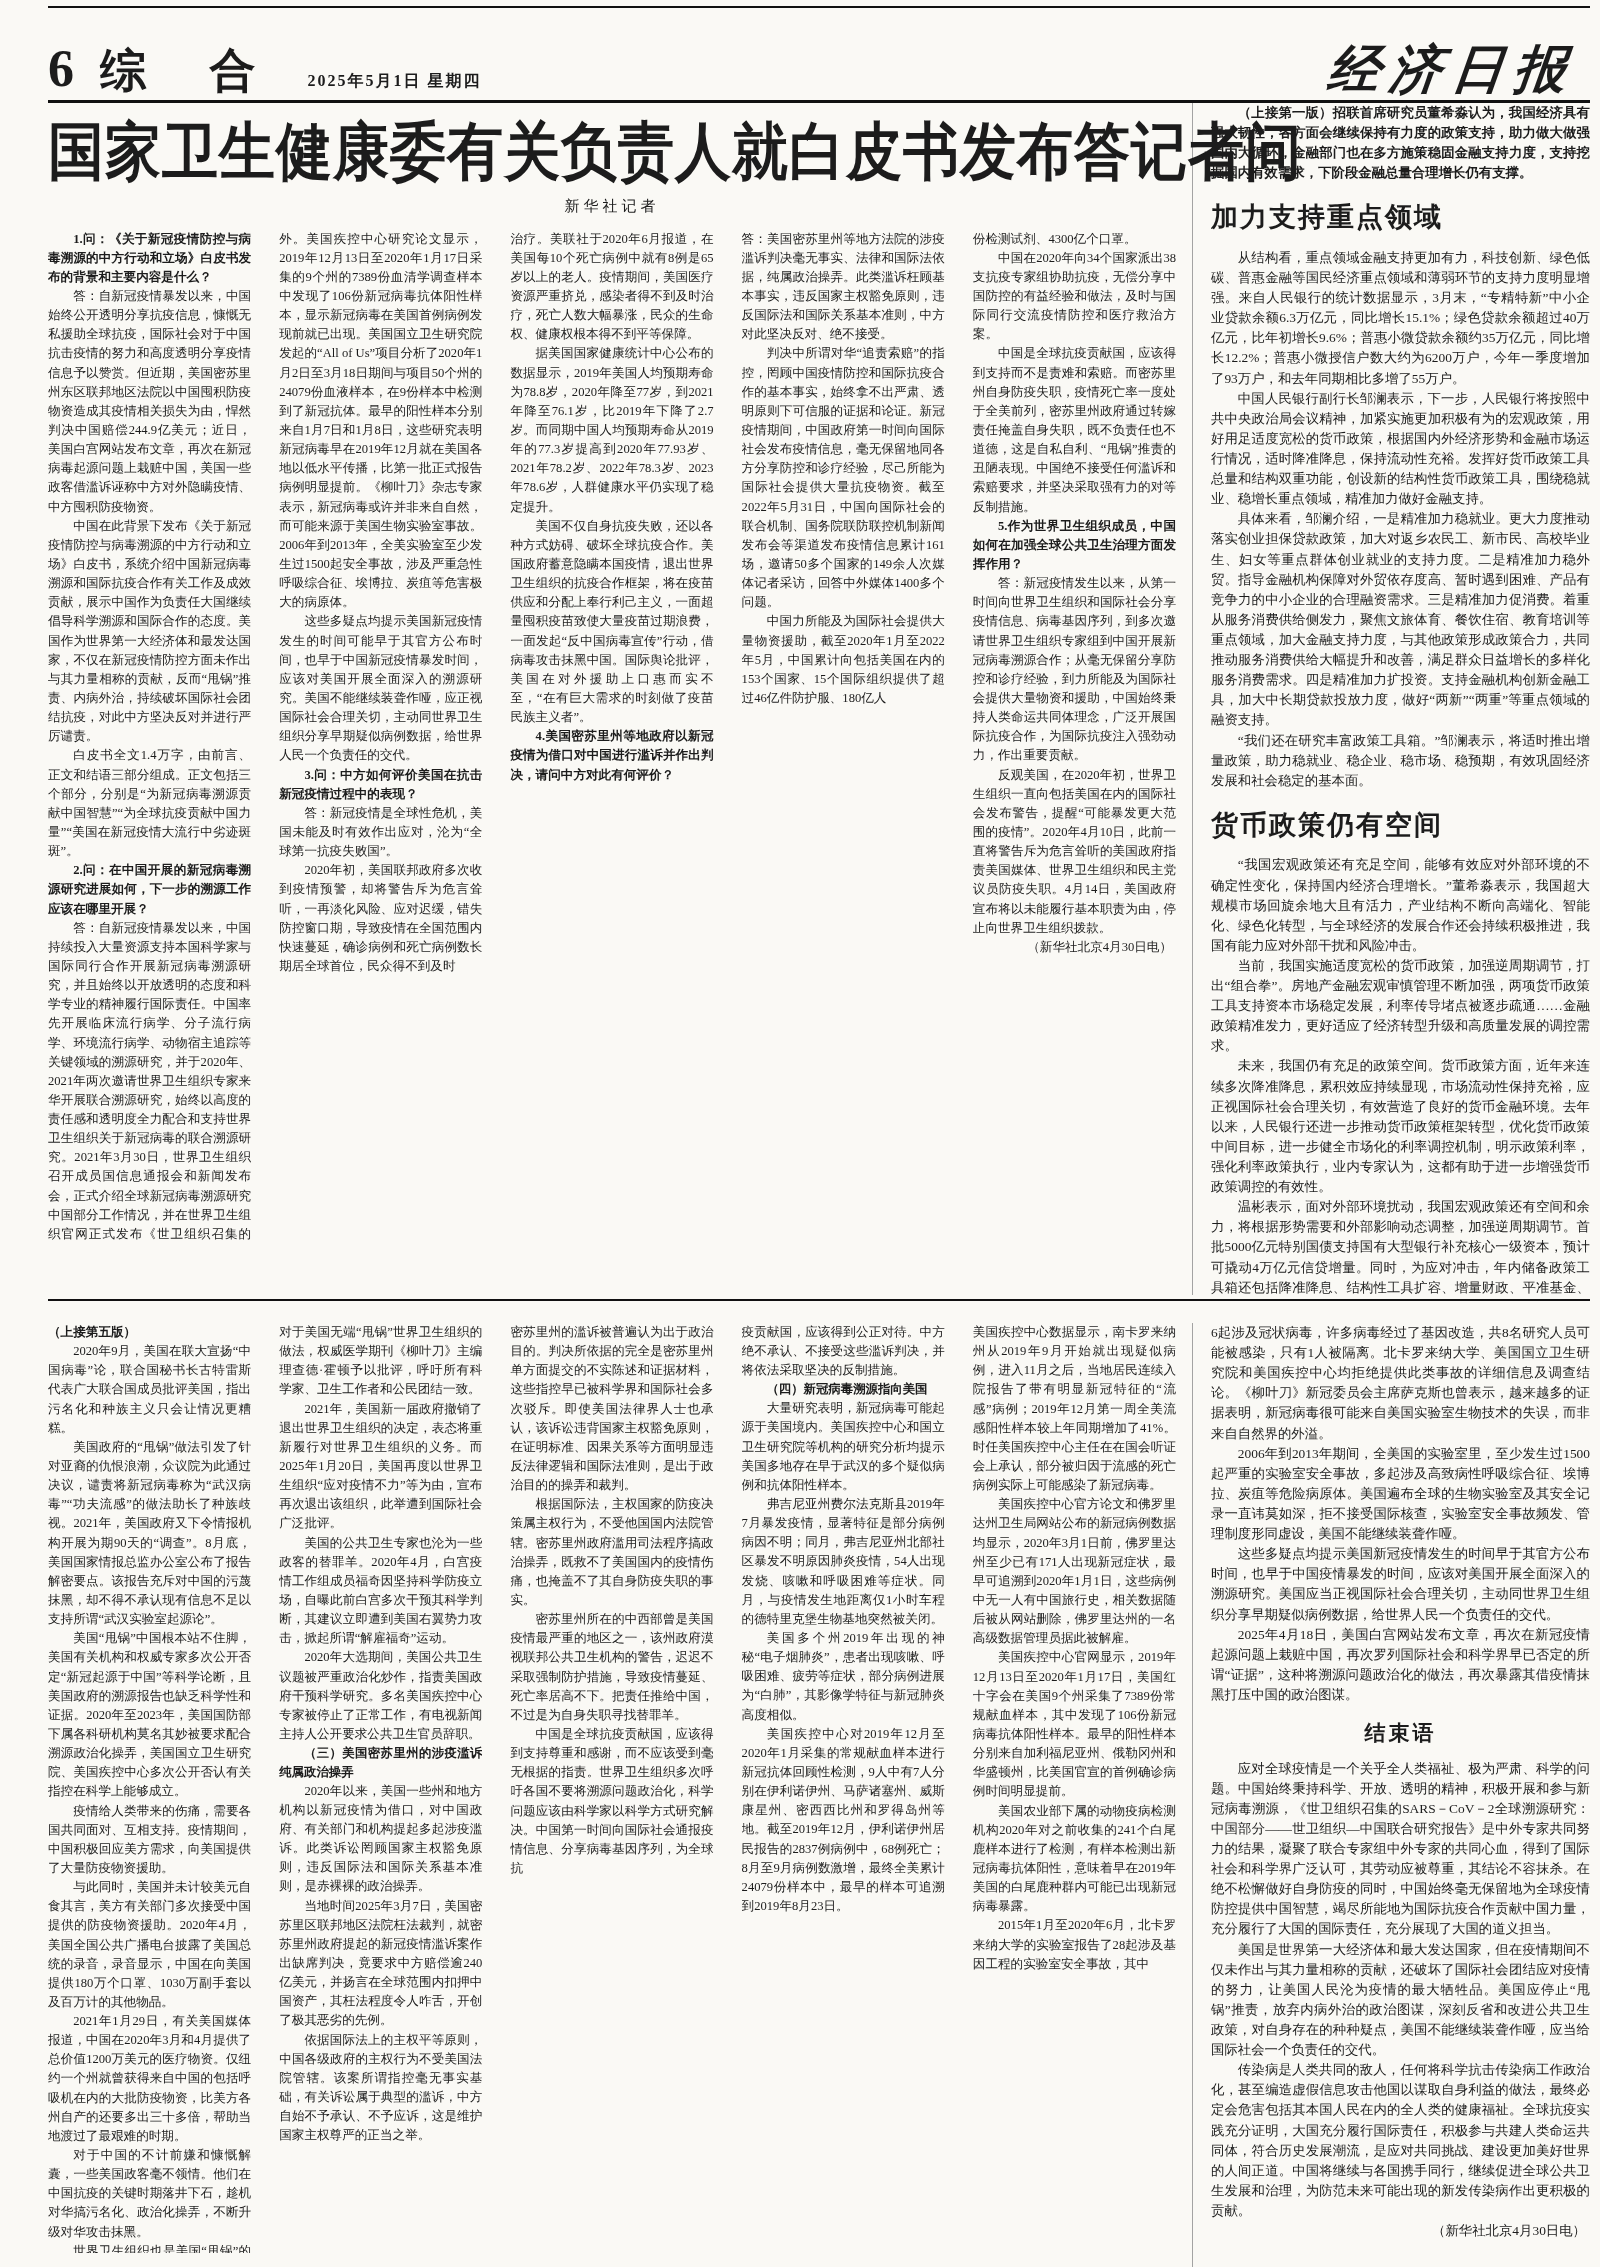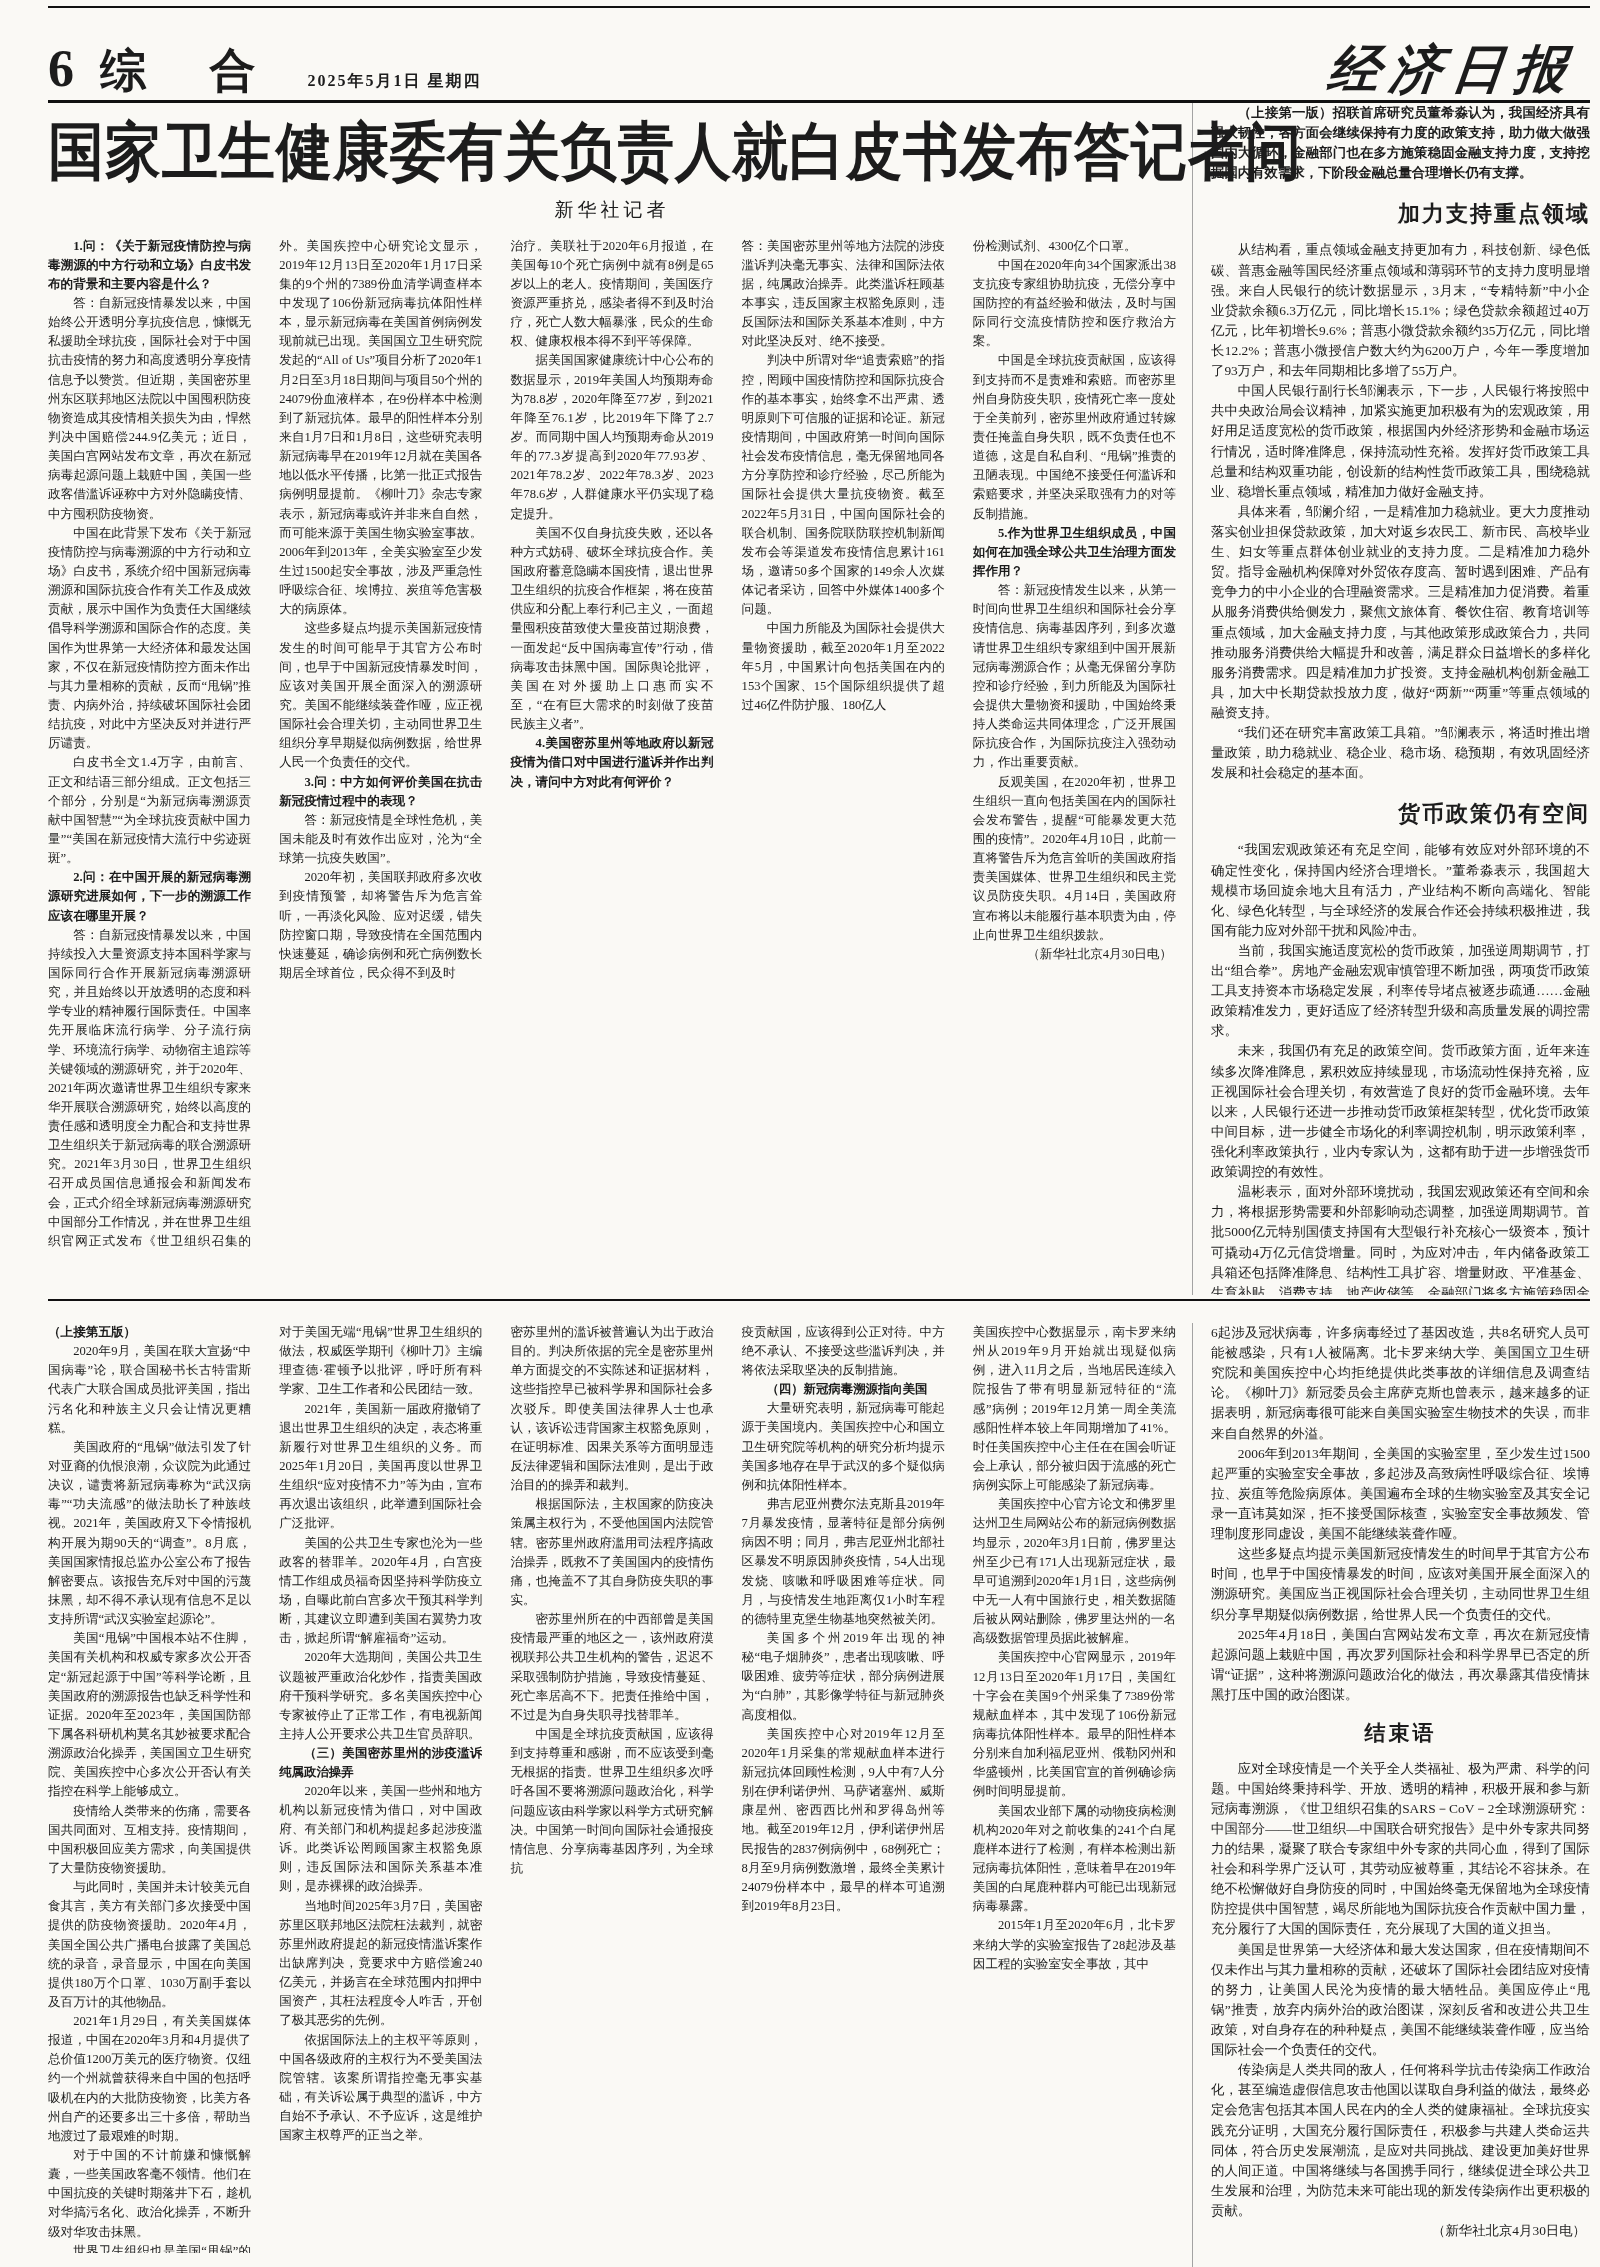--- a/index.html
+++ b/index.html
@@ -30,35 +30,35 @@
   .bottom-section{height:952px;overflow:hidden;margin-top:22px;}
   .mid-rule{border-top:2px solid #111;margin:4px 0 0 0;}
   
   .headline{
     font-family:"Liberation Sans","DejaVu Sans",sans-serif;
     font-weight:900;font-size:56px;letter-spacing:1px;
     text-align:center;margin:14px 0 6px 0;line-height:1.1;
     transform:scaleY(1.12);transform-origin:top;
     white-space:nowrap;
   }
-  .byline{text-align:center;font-size:19px;letter-spacing:4px;margin:18px 0 14px 0;}
+  .byline{text-align:center;font-size:15px;letter-spacing:4px;margin:18px 0 14px 0;}
   .cols5{display:flex;gap:28px;}
   .col{flex:1;min-width:0;font-size:12.6px;line-height:1.52;height:1010px;overflow:hidden;}
   .para{margin:0;text-align:justify;text-indent:2em;}
   .para.cont{text-indent:0;}
   .para.q{font-weight:bold;font-family:"Liberation Serif",serif;}
   .para.sub{font-weight:bold;font-family:"Liberation Sans",sans-serif;font-size:12.4px;}
   .para.tag{text-indent:0;font-weight:bold;}
   .para.dateline{text-align:right;text-indent:0;padding-right:4px;}
   
   .fin{font-size:13.4px;line-height:1.5;height:100%;overflow:hidden;}
   .fin .para{text-indent:2em;}
   .fin-head{
     font-family:"Liberation Sans","DejaVu Sans",sans-serif;
-    font-weight:bold;font-size:22px;text-align:right;margin:14px 0 10px 0;letter-spacing:2px;
+    font-weight:bold;font-size:27px;text-align:left;margin:14px 0 10px 0;letter-spacing:2px;
   }
   
   .bot-col{flex:1;min-width:0;font-size:12.6px;line-height:1.52;height:930px;overflow:hidden;}
   .bot-right{font-size:13.4px;line-height:1.5;height:930px;overflow:hidden;}
   .concl-head{
     font-family:"Liberation Sans","DejaVu Sans",sans-serif;
     font-weight:bold;font-size:21px;text-align:center;margin:12px 0 10px 0;letter-spacing:3px;
   }
 </style>
 </head>

